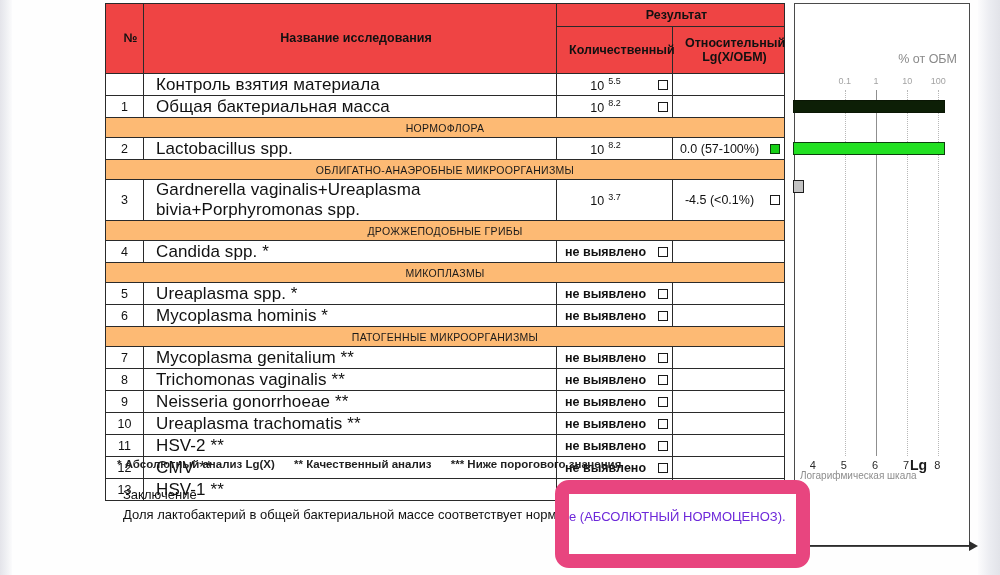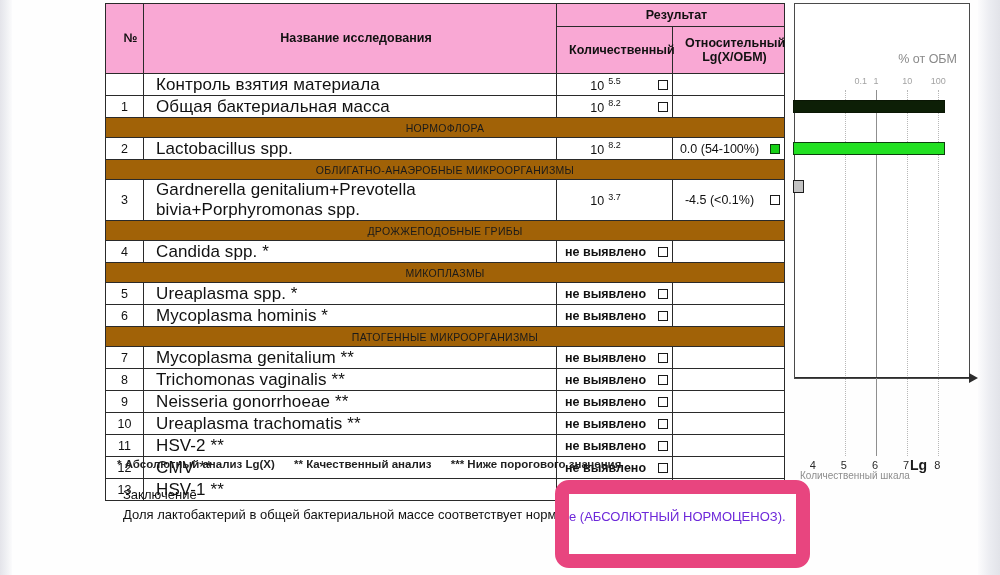--- a/index.html
+++ b/index.html
@@ -41,21 +41,21 @@
   }
   .report-table th, .report-table td {
     border: 1px solid #2a2a2a;
     font-size: 12.5px;
     color: #111;
     padding: 0;
     vertical-align: middle;
     background: #ffffff;
   }
   .report-table th {
-    background: #f9a8d4;
+    background: #ef4444;
     font-weight: bold;
     text-align: center;
     line-height: 1.15;
     padding-left: 12px;
   }
   .col-num   { width: 38px; }
   .col-name  { width: 413px; }
   .col-quant { width: 116px; }
   .col-rel   { width: 112px; }
 
@@ -69,21 +69,21 @@
     height: 21px;
     font-size: 12.5px;
   }
   td.name-cell {
     padding-left: 12px;
     height: 21px;
     font-size: 17px;
     letter-spacing: 0.1px;
   }
   td.section-cell {
-    background: #a16207;
+    background: #fdba74;
     text-align: center;
     height: 19px;
     font-size: 10.5px;
     letter-spacing: 0.3px;
     color: #1a1a1a;
   }
   td.quant-cell, td.rel-cell {
     position: relative;
     text-align: center;
     height: 21px;
@@ -102,21 +102,21 @@
     border: 1.4px solid #1a1a1a;
     background: #ffffff;
     box-sizing: border-box;
   }
   .chk.filled { background: #17d117; border-color: #0a3d0a; }
 
   
   .chart-panel {
     position: absolute;
     left: 782px; top: 3px;
-    width: 176px; height: 376px;
+    width: 176px; height: 544px;
     border: 1.5px solid #4a4a4a;
     background: #ffffff;
     box-sizing: border-box;
   }
   .chart-title {
     position: absolute;
     right: 12px; top: 48px;
     font-size: 12.5px;
     color: #8a8a8a;
     white-space: nowrap;
@@ -280,28 +280,28 @@
           <td class="quant-cell"><span class="pow"><span>10</span><sup>8.2</sup></span><span class="chk"></span></td>
           <td class="rel-cell"></td>
         </tr>
         <tr>
           <td class="section-cell" colspan="4">НОРМОФЛОРА</td>
         </tr>
         <tr>
           <td class="num-cell">2</td>
           <td class="name-cell">Lactobacillus spp.</td>
           <td class="quant-cell"><span class="pow"><span>10</span><sup>8.2</sup></span></td>
-          <td class="rel-cell"><span>0.0 (54-100%)</span><span class="chk filled"></span></td>
+          <td class="rel-cell"><span>0.0 (57-100%)</span><span class="chk filled"></span></td>
         </tr>
         <tr>
           <td class="section-cell" colspan="4">ОБЛИГАТНО-АНАЭРОБНЫЕ МИКРООРГАНИЗМЫ</td>
         </tr>
         <tr>
           <td class="num-cell">3</td>
-          <td class="name-cell">Gardnerella genitalium+Prevotella bivia+Porphyromonas spp.</td>
+          <td class="name-cell">Gardnerella vaginalis+Ureaplasma bivia+Porphyromonas spp.</td>
           <td class="quant-cell"><span class="pow"><span>10</span><sup>3.7</sup></span></td>
           <td class="rel-cell"><span>-4.5 (&lt;0.1%)</span><span class="chk"></span></td>
         </tr>
         <tr>
           <td class="section-cell" colspan="4">ДРОЖЖЕПОДОБНЫЕ ГРИБЫ</td>
         </tr>
         <tr>
           <td class="num-cell">4</td>
           <td class="name-cell">Candida spp. *</td>
           <td class="quant-cell"><span class="nd">не выявлено</span><span class="chk"></span></td>
@@ -366,21 +366,21 @@
           <td class="name-cell">HSV-1 **</td>
           <td class="quant-cell"><span class="nd">не выявлено</span><span class="chk"></span></td>
           <td class="rel-cell"></td>
         </tr>
       </tbody>
   </table>
 
   <div class="chart-panel">
     <div class="chart-title">% от ОБМ</div>
     <div id="chart-inner">
-        <div class="tick-top" style="left: 49.8462px; margin-left: 16px;">0.1</div>
+        <div class="tick-top" style="left: 49.8462px;">0.1</div>
         <div class="tick-top" style="left: 81px;">1</div>
         <div class="tick-top" style="left: 112.154px;">10</div>
         <div class="tick-top" style="left: 143.308px;">100</div>
         <div class="gridline" style="left: 49.8462px;"></div>
         <div class="gridline solid" style="left: 81px;"></div>
         <div class="gridline" style="left: 112.154px;"></div>
         <div class="gridline" style="left: 143.308px;"></div>
         <div class="bar dark" style="top: 96px; width: 151.538px;"></div>
         <div class="bar green" style="top: 138px; width: 151.538px;"></div>
         <div class="bar gray" style="top: 176px; width: 11.3462px;"></div>
@@ -389,21 +389,21 @@
       <div class="axis-arrow"></div>
     </div>
   </div>
   <div id="chart-bottom-ticks">
       <div class="tick-bottom" style="left: 800.692px;">4</div>
       <div class="tick-bottom" style="left: 831.846px;">5</div>
       <div class="tick-bottom" style="left: 863px;">6</div>
       <div class="tick-bottom" style="left: 894.154px;">7</div>
       <div class="tick-bottom" style="left: 925.308px;">8</div>
     </div>
-  <div class="axis-caption">Количественный шкала</div>
+  <div class="axis-caption">Логарифмическая шкала</div>
   <div class="axis-name">Lg</div>
 
   <div class="footnote">
     <span>*  Абсолютный анализ Lg(X)</span>
     <span>** Качественный анализ</span>
     <span>*** Ниже порогового значения</span>
   </div>
 
   <div class="concl-title">Заключение</div>
   <div class="concl-l1">Доля лактобактерий в общей бактериальной массе соответствует норме (АБСОЛЮТНЫЙ НОРМОЦЕНОЗ).</div>

